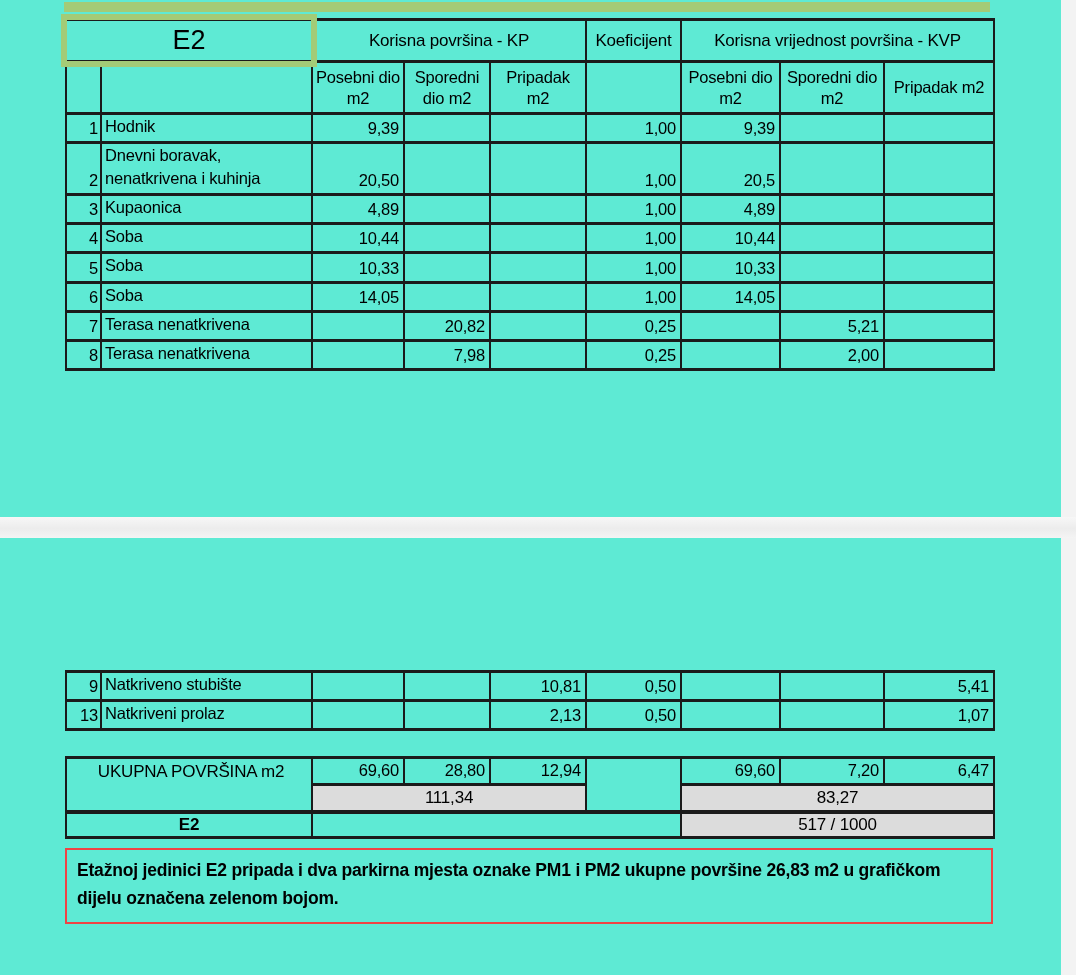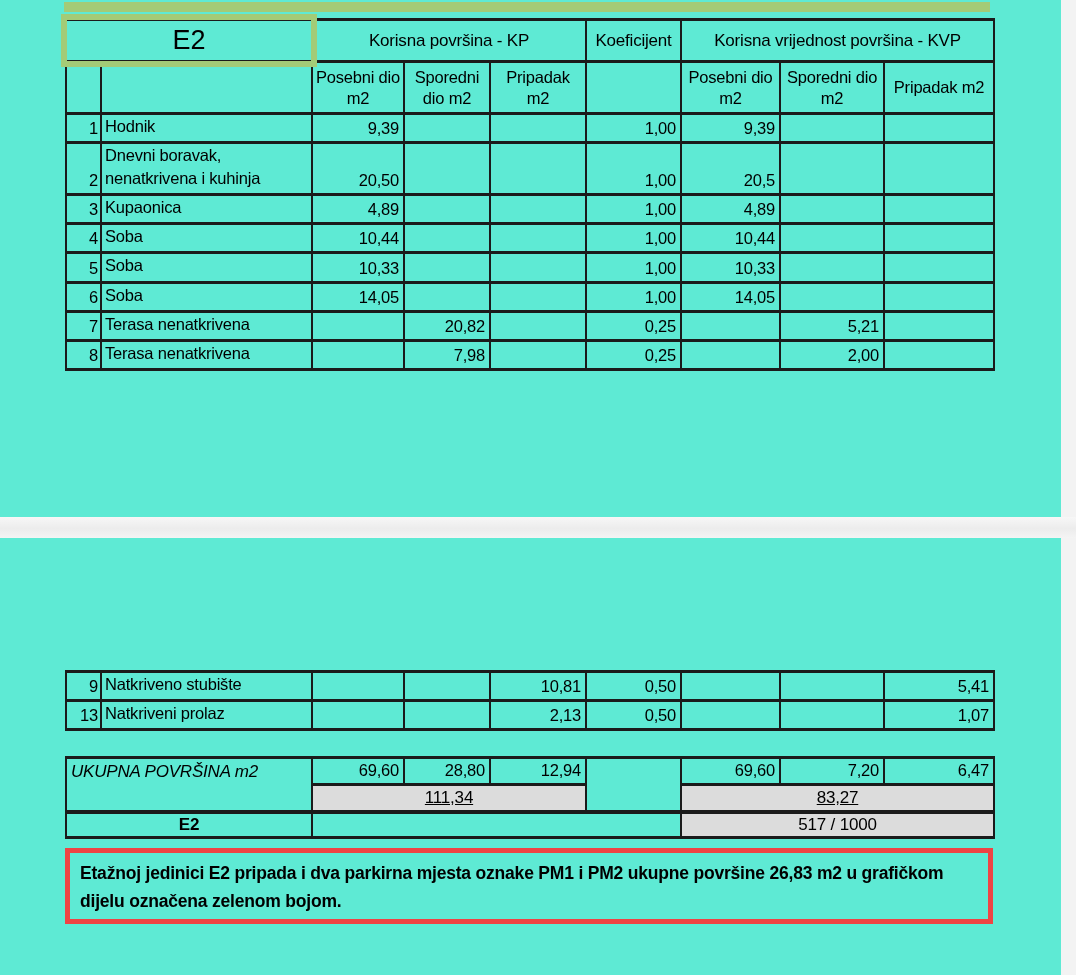--- a/index.html
+++ b/index.html
@@ -31,36 +31,36 @@
   .main tr.h1 { height:42px; }
   .main tr.h2 { height:52px;margin-left:40px; }
   .main tr.dr { height:25px; }
   .main tr.dr2 { height:52px; }
 
   .cont { top:670px; }
   .cont tr { height:26px; }
 
   .sum { top:756px; }
   .sum tr.ra { height:27px; }
-  .sum tr.rb { height:27px;text-decoration:underline; }
+  .sum tr.rb { height:27px; }
   .sum tr.rc { height:26px; }
-  .sum td.label { text-align:left; vertical-align:top; padding:3px 0 0 4px; font-size:17px;font-style:italic; }
+  .sum td.label { text-align:center; vertical-align:top; padding:3px 0 0 4px; font-size:17px; }
   .sum td.total { background:#dcdcdc; text-align:center; vertical-align:middle; font-size:17px; padding:0; }
   .sum td.unitc { text-align:center; vertical-align:middle; font-weight:bold; font-size:17px; padding:0; }
   .sum tr.rc td { border-top-width:4px; }
 
   .e2-outline { position:absolute; left:61px; top:14px; width:256px; height:53px;
                 border:6px solid #a3cb77; z-index:3; pointer-events:none; }
 
   .caption { position:absolute; left:67px; top:605px; width:926px;
              display:flex; justify-content:space-between;
              font-size:17.5px; letter-spacing:-0.3px; line-height:20px; }
 
   .note { position:absolute; left:65px; top:848px; width:928px; height:76px;
-          border:5px solid #ef4444; padding:6px 10px 0 10px;
+          border:2px solid #ef4444; padding:6px 10px 0 10px;
           font-weight:bold; font-size:17.5px; line-height:1.6; letter-spacing:-0.2px; }
 </style>
 </head>
 <body>
 
 <div class="page">
 
   <div class="right-strip"></div>
   <div class="green-bar"></div>
   <div class="page-band"></div>

